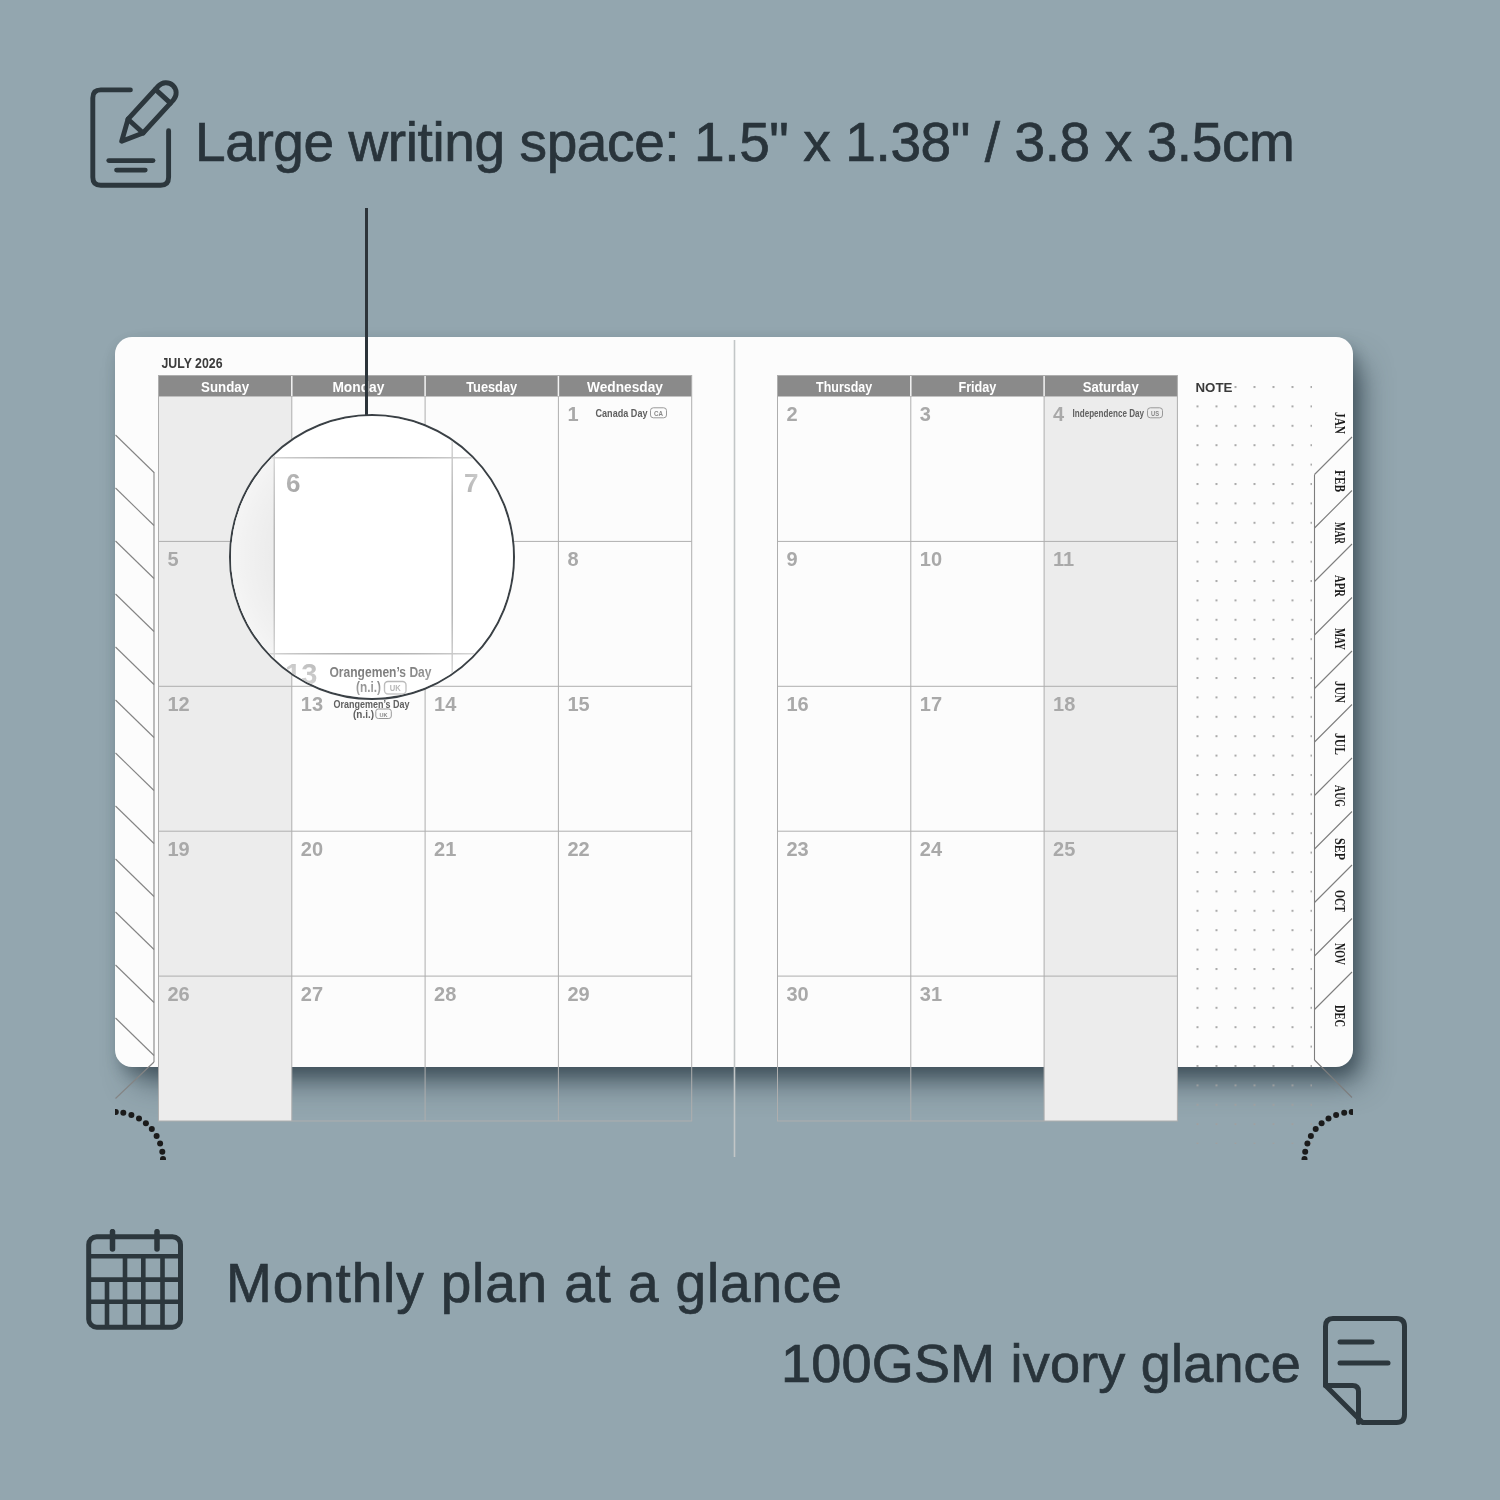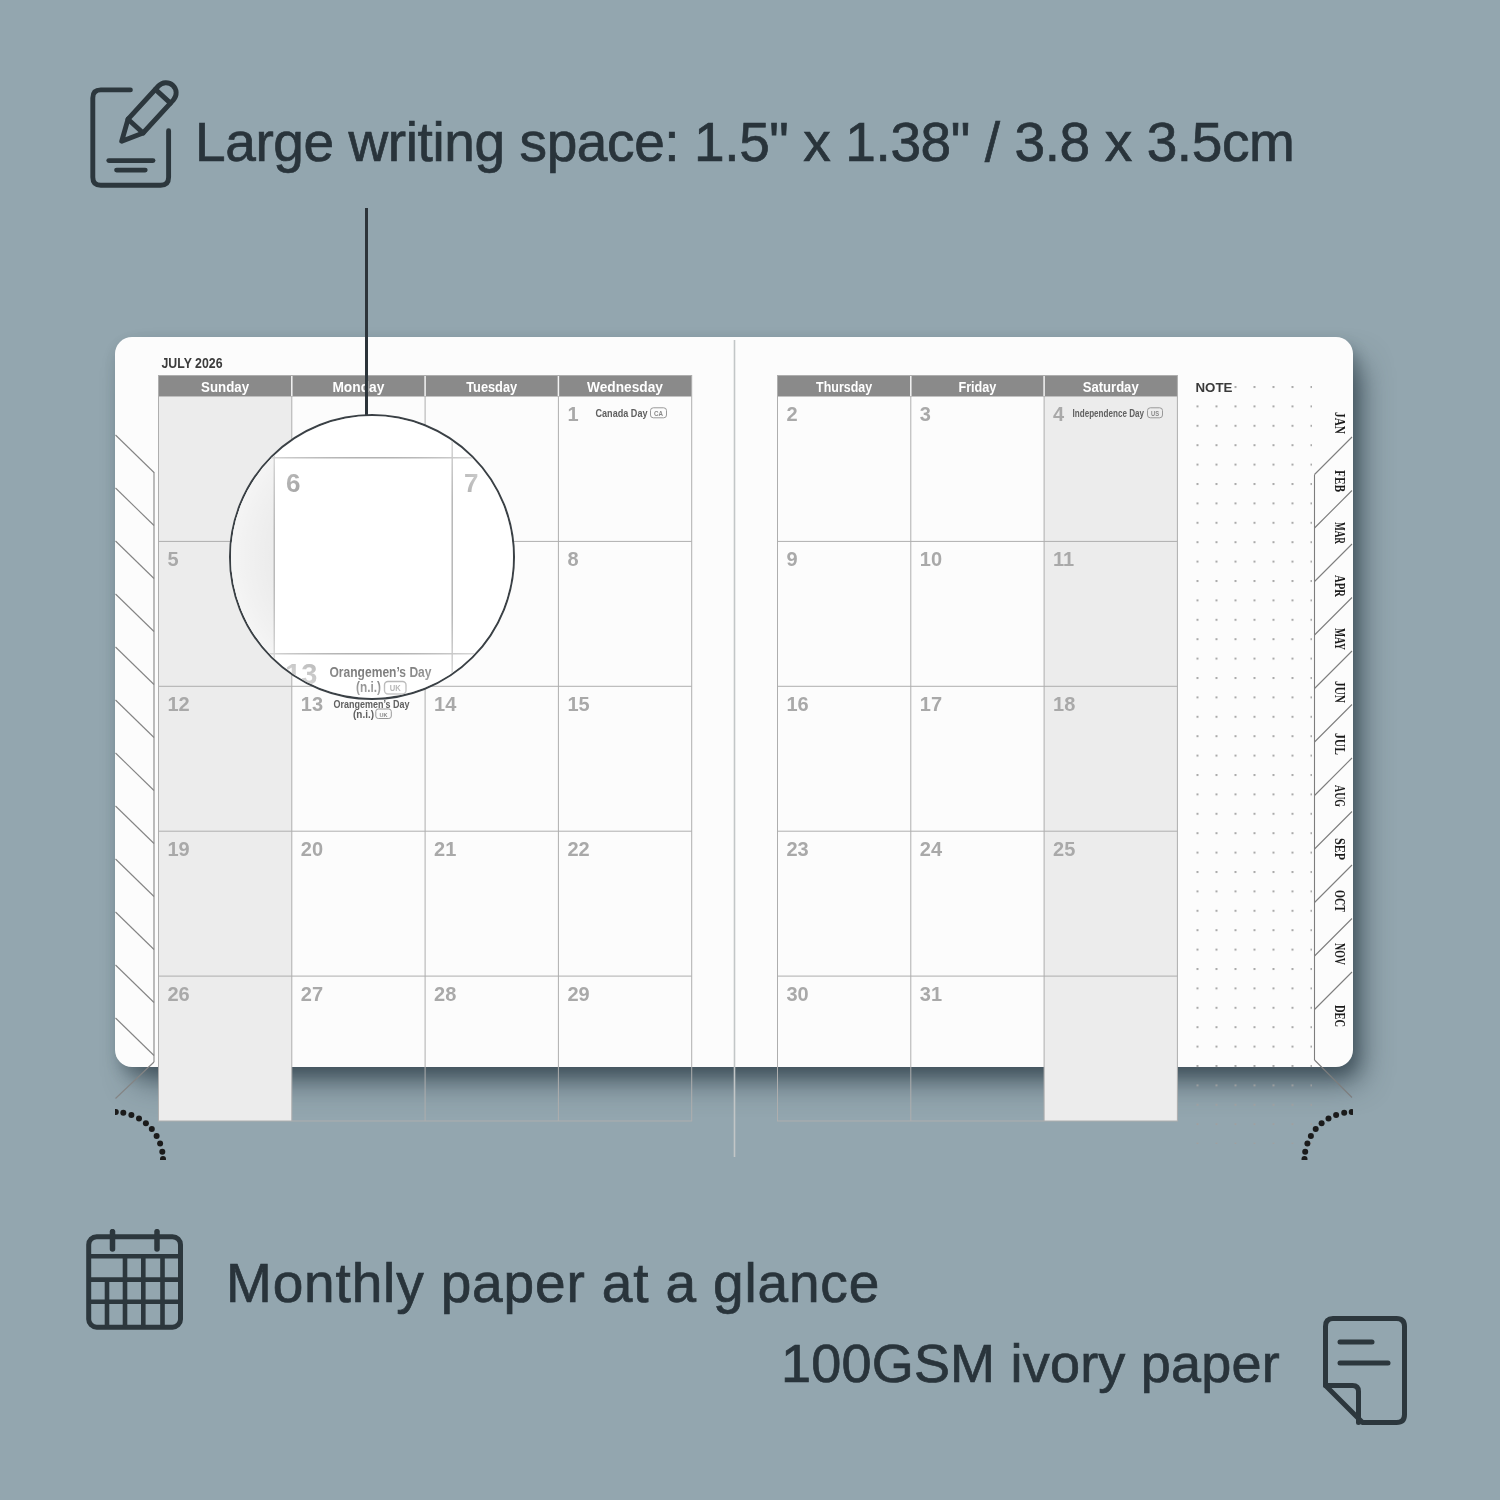--- a/index.html
+++ b/index.html
@@ -259,23 +259,23 @@
       <line x1="2.7" y1="50.6" x2="94.5" y2="50.6"></line>
       <line x1="2.7" y1="72.7" x2="94.5" y2="72.7"></line>
       <line x1="39" y1="27.3" x2="39" y2="98.2"></line>
       <line x1="57.3" y1="27.3" x2="57.3" y2="98.2"></line>
       <line x1="76.5" y1="27.3" x2="76.5" y2="98.2"></line>
       <line x1="21" y1="50.6" x2="21" y2="98.2"></line>
     </g>
   </g>
 </svg>
 
-<div class="abs feat" id="t2" style="left:226px;top:1251px;font-size:55px;letter-spacing:0.85px;">Monthly paper at a glance</div>
-
-<div class="abs feat" id="t3" style="left:781px;top:1332px;font-size:54px;letter-spacing:0.2px;">100GSM ivory paper</div>
+<div class="abs feat" id="t2" style="left:226px;top:1251px;font-size:55px;letter-spacing:0.85px;">Monthly plan at a glance</div>
+
+<div class="abs feat" id="t3" style="left:781px;top:1332px;font-size:54px;letter-spacing:0.2px;">100GSM ivory glance</div>
 
 <svg class="abs" style="left:1323px;top:1316px;" width="84" height="113" viewBox="0 0 84 113">
   <g fill="none" stroke="#2c373d" stroke-width="5" stroke-linejoin="round" stroke-linecap="round">
     <path d="M 10 2.5 H 73.5 Q 81.5 2.5 81.5 10.5 V 98.5 Q 81.5 106.5 73.5 106.5 H 39.5 L 2.5 69.5 V 10.5 Q 2.5 2.5 10 2.5 Z"></path>
     <path d="M 2.5 69.5 H 29.5 Q 35.5 69.5 35.5 75.5 V 106.5"></path>
     <line x1="17" y1="26" x2="49" y2="26"></line>
     <line x1="17" y1="47" x2="65" y2="47"></line>
   </g>
 </svg>
 

